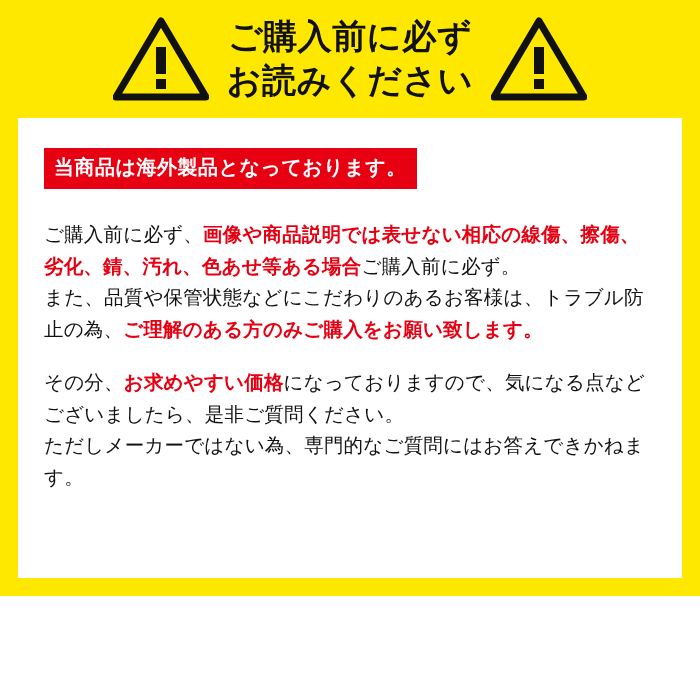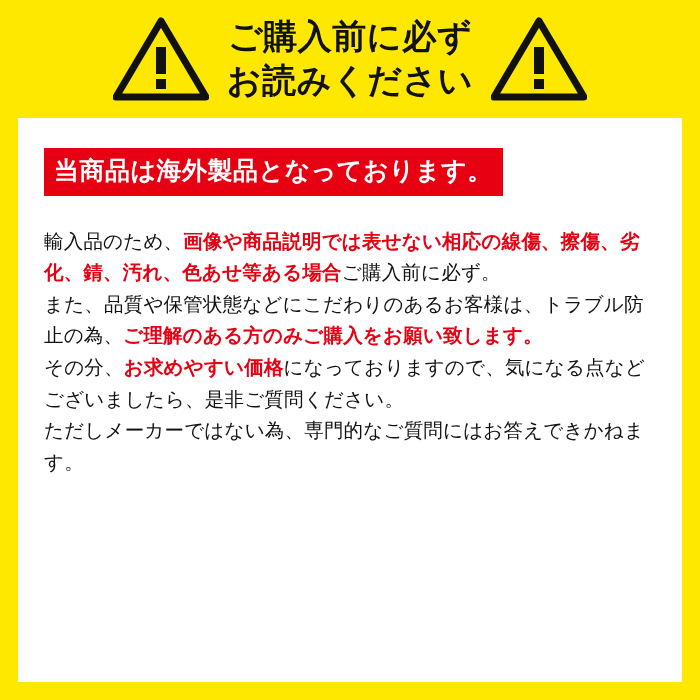--- a/index.html
+++ b/index.html
@@ -9,21 +9,21 @@
   body {
     width: 700px;
     height: 700px;
     background: #ffffff;
     font-family: "Liberation Sans", sans-serif;
     overflow: hidden;
   }
   .banner {
     position: relative;
     width: 700px;
-    height: 700px;
+    height: 596px;
     background: #ffe800;
     box-sizing: border-box;
     display: flex;
     flex-direction: column;
   }
   .header {
     height: 118px;
     display: flex;
     align-items: center;
     justify-content: center;
@@ -61,33 +61,34 @@
     padding: 30px 26px 24px 26px;
     display: flex;
     flex-direction: column;
   }
   .headline {
     display: inline-block;
     align-self: flex-start;
     background: #e60012;
     color: #ffffff;
     font-weight: bold;
-    font-size: 25px;
+    font-size: 20px;
     line-height: 1.35;
     padding: 6px 10px 8px 10px;
     letter-spacing: 0.5px;
     margin-bottom: 30px;
   }
   .para {
     font-size: 19.5px;
     line-height: 1.62;
     color: #111111;
     letter-spacing: 0.2px;
   }
   .para + .para {
+    margin-top: 22px;
   }
   .hl {
     color: #e60012;
     font-weight: bold;
   }
   .plain {
     color: #111111;
   }
 </style>
 </head>
@@ -109,17 +110,17 @@
       <svg viewBox="0 0 96 84" xmlns="http://www.w3.org/2000/svg">
         <path d="M48 4 L93 80 L3 80 Z" fill="#ffe800" stroke="#111111" stroke-width="7" stroke-linejoin="round"></path>
         <rect x="43" y="30" width="10" height="27" fill="#111111"></rect>
         <rect x="43" y="62" width="10" height="10" fill="#111111"></rect>
       </svg>
     </div>
   </div>
 
   <div class="body-card">
     <div class="headline">当商品は海外製品となっております。</div>
-    <div class="para"><span class="plain">輸入品のため、</span><span class="hl">画像や商品説明では表せない相応の線傷、擦傷、劣化、錆、汚れ、色あせ等ある場合</span><span class="plain">ご購入前に必ず。</span><span class="plain"></span><br><span class="plain">また、品質や保管状態などにこだわりのあるお客様は、トラブル防止の為、</span><span class="hl">ご理解のある方のみご購入をお願い致します。</span></div>
+    <div class="para"><span class="plain">ご購入前に必ず、</span><span class="hl">画像や商品説明では表せない相応の線傷、擦傷、劣化、錆、汚れ、色あせ等ある場合</span><span class="plain">ご購入前に必ず。</span><span class="plain"></span><br><span class="plain">また、品質や保管状態などにこだわりのあるお客様は、トラブル防止の為、</span><span class="hl">ご理解のある方のみご購入をお願い致します。</span></div>
     <div class="para"><span class="plain">その分、</span><span class="hl">お求めやすい価格</span><span class="plain">になっておりますので、気になる点などございましたら、是非ご質問ください。</span><br><span class="plain">ただしメーカーではない為、専門的なご質問にはお答えできかねます。</span></div>
   </div>
 
 </div>
 
 </body></html>

